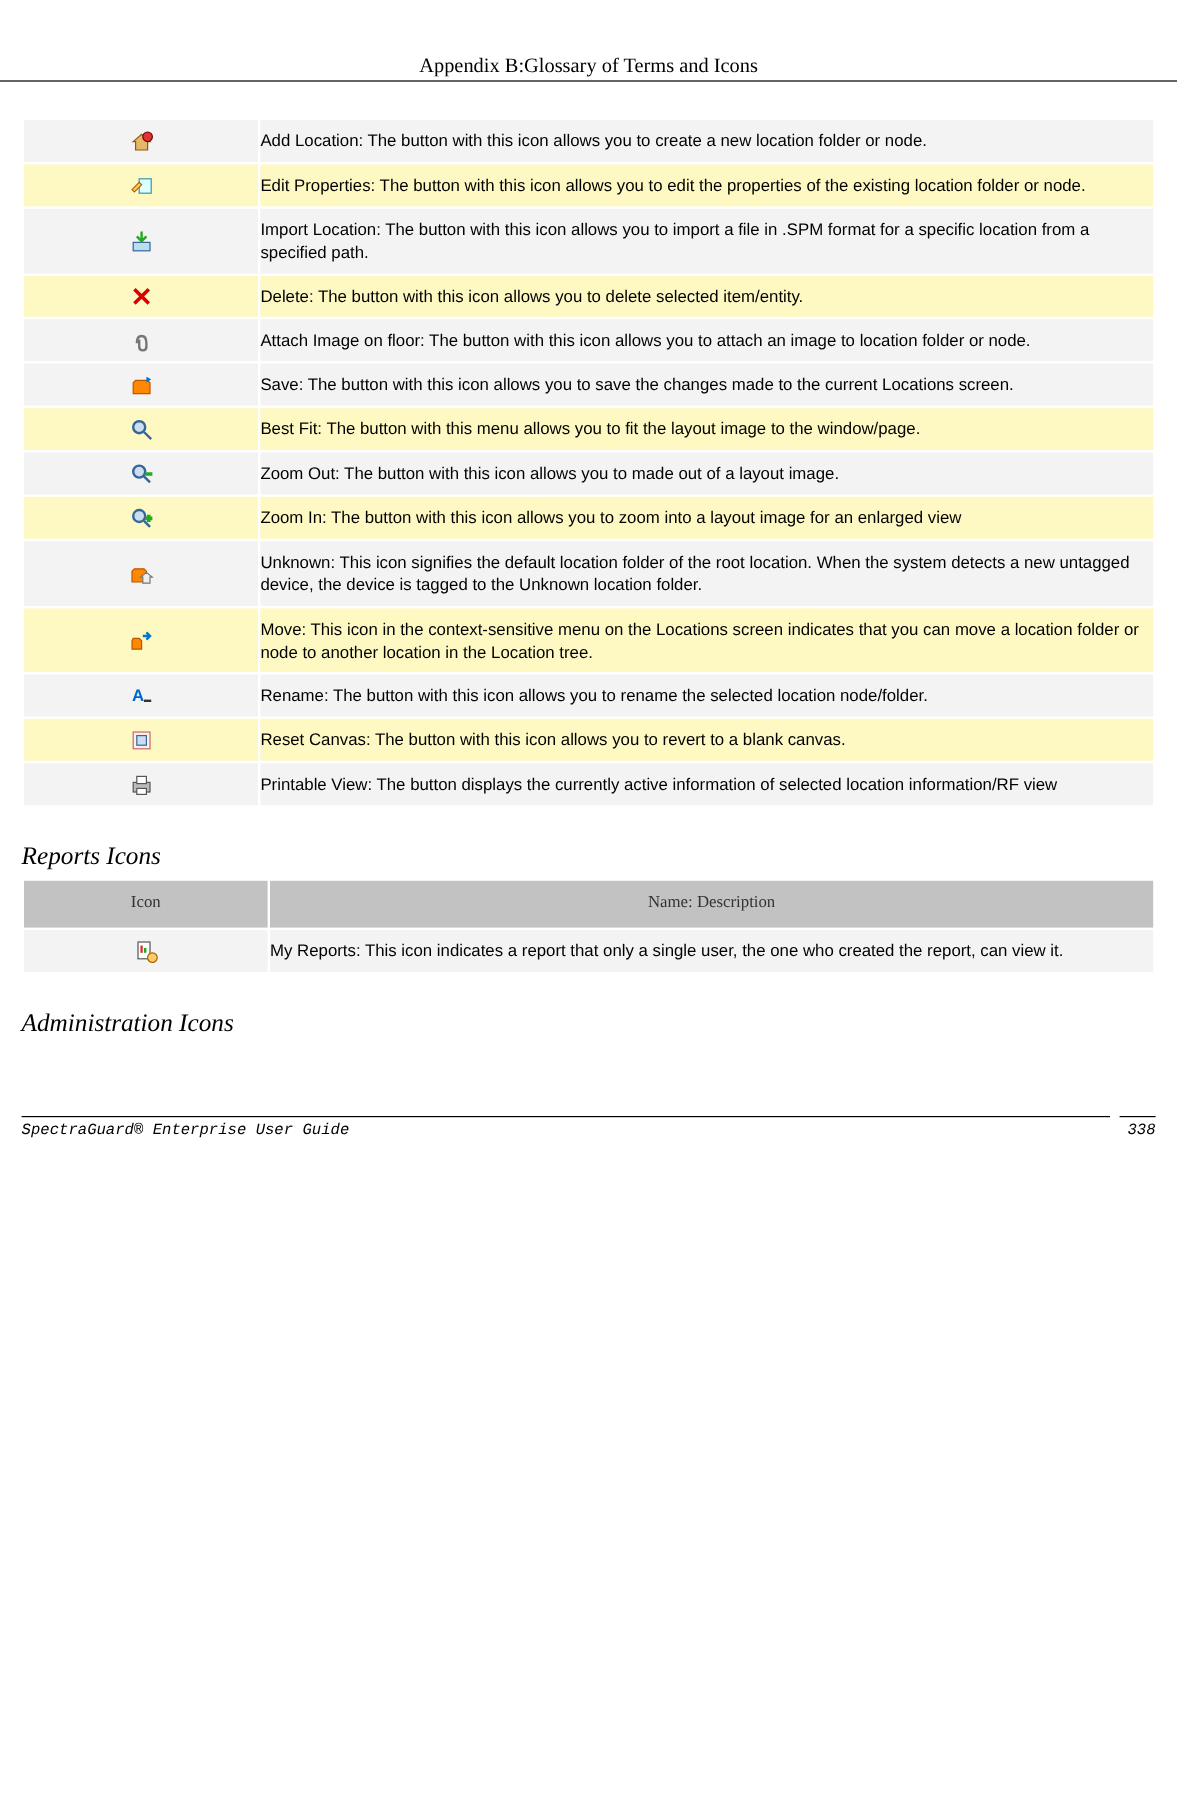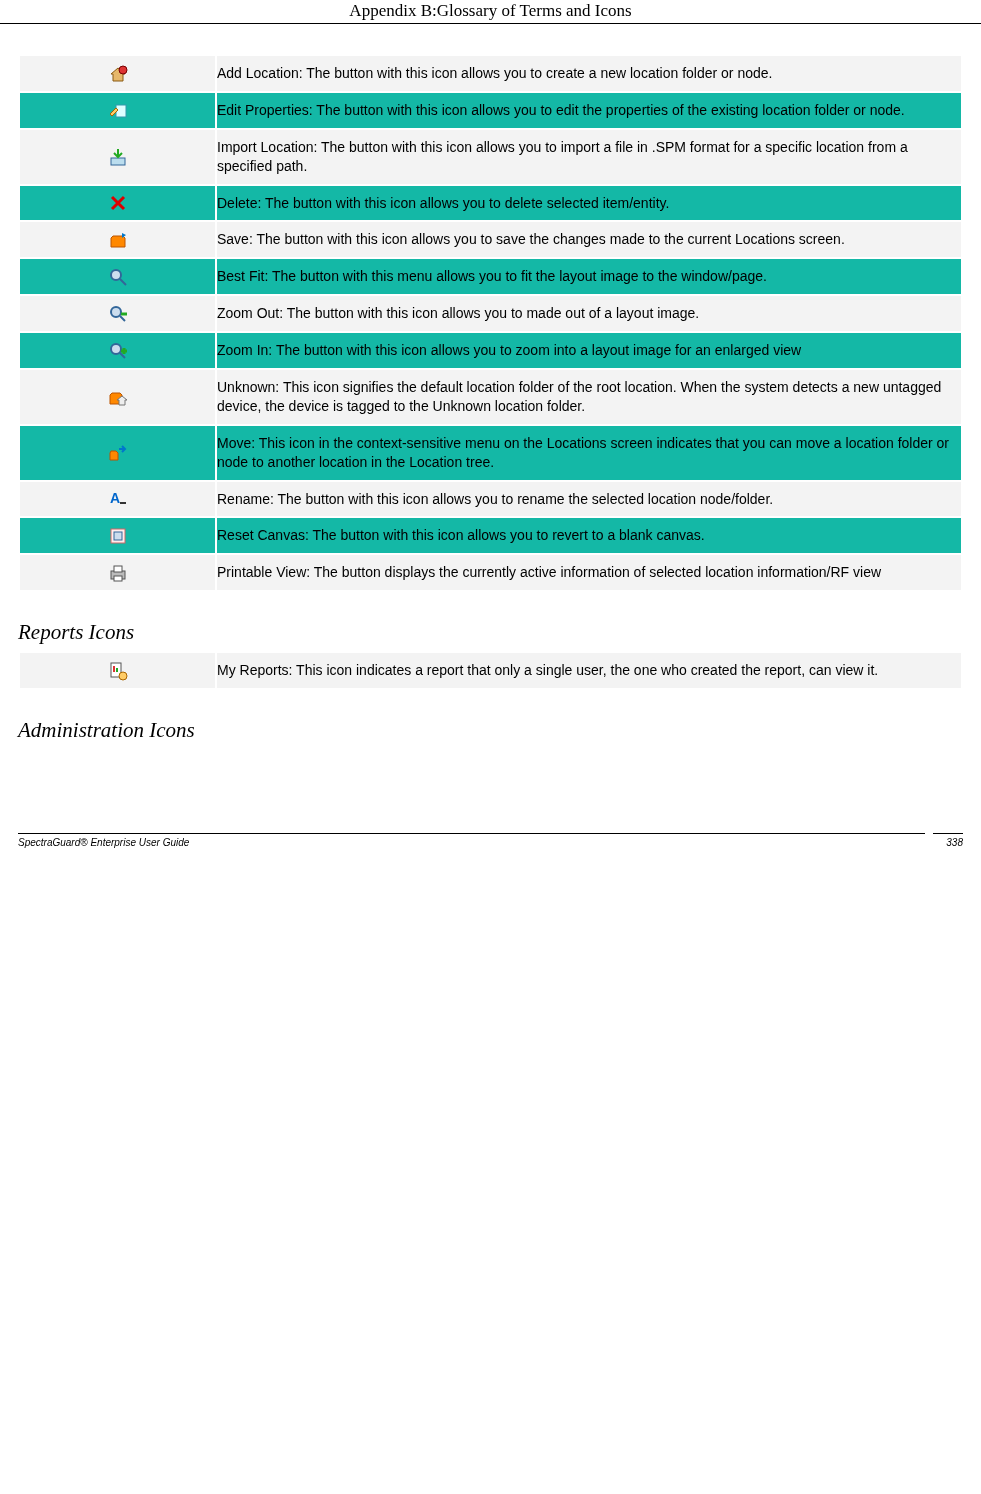--- a/index.html
+++ b/index.html
@@ -11,20 +11,21 @@
     width: 981px;
   }
   .page {
     padding: 0 18px 20px 18px;
   }
   .header-title {
     font-family: "Palatino Linotype", "Book Antiqua", Palatino, serif;
     font-size: 17px;
     text-align: center;
     padding: 1px 0 2px 0;
+    margin-top: 44px;
   }
   .header-rule {
     border: none;
     border-top: 1px solid #000;
     margin: 0 0 30px 0;
   }
   table.icon-table {
     width: 100%;
     border-collapse: collapse;
     border-spacing: 0;
@@ -38,21 +39,21 @@
   }
   td.icon-cell {
     width: 195px;
     text-align: center;
     padding: 6px 0;
   }
   td.desc-cell {
     padding: 8px 2px 8px 0;
   }
   tr.odd td { background: #f3f3f3; }
-  tr.even td { background: #14b8a6; }
+  tr.even td { background: #fef9c3; }
   td.head-cell {
     background: #c2c2c2;
     font-family: "Palatino Linotype", "Book Antiqua", Palatino, serif;
     font-size: 16px;
     text-align: center;
     padding: 10px 4px;
     color: #333;
   }
   .section-heading {
     font-family: "Palatino Linotype", "Book Antiqua", Palatino, serif;
@@ -63,24 +64,24 @@
   }
   .icon-slot {
     display: inline-block;
     width: 20px;
     height: 20px;
     position: relative;
     vertical-align: middle;
   }
   .footer {
     position: relative;
-    margin-top: 86px;
-    font-family: Liberation Sans, sans-serif;
+    margin-top: 61px;
+    font-family: Liberation Mono, monospace;
     font-style: italic;
-    font-size: 10px;
+    font-size: 13px;
     padding-top: 4px;
   }
   .footer .hr-wrap { display:flex; }
   .footer hr.left {
     border:none; border-top:1px solid #000; flex:1; margin:0;
   }
   .footer hr.right {
     border:none; border-top:1px solid #000; width:30px; margin:0 0 0 8px;
   }
   .footer .row {
@@ -119,20 +120,26 @@
           <td class="desc-cell">Import Location: The button with this icon allows you to import a file in .SPM format for a specific location from a specified path.</td>
         </tr>
 <tr class="even">
           <td class="icon-cell"><span class="icon-slot"><svg viewBox="0 0 20 20">
                 <path d="M4 4 L16 16 M16 4 L4 16" stroke="#d00" stroke-width="3"></path>
               </svg></span></td>
           <td class="desc-cell">Delete: The button with this icon allows you to delete selected item/entity.</td>
         </tr>
 <tr class="odd">
           <td class="icon-cell"><span class="icon-slot"><svg viewBox="0 0 20 20">
+                <path d="M6 12 Q6 6 10 6 Q14 6 14 12 L14 15 Q14 18 11 18 Q8 18 8 15 L8 9" fill="none" stroke="#777" stroke-width="2"></path>
+              </svg></span></td>
+          <td class="desc-cell">Attach Image on floor: The button with this icon allows you to attach an image to location folder or node.</td>
+        </tr>
+<tr class="odd">
+          <td class="icon-cell"><span class="icon-slot"><svg viewBox="0 0 20 20">
                 <path d="M3 8 L3 17 L17 17 L17 8 L15 6 L5 6 Z" fill="#f80" stroke="#b50"></path>
                 <path d="M14 3 L14 8 L18 5 Z" fill="#07c"></path>
               </svg></span></td>
           <td class="desc-cell">Save: The button with this icon allows you to save the changes made to the current Locations screen.</td>
         </tr>
 <tr class="even">
           <td class="icon-cell"><span class="icon-slot"><svg viewBox="0 0 20 20">
                 <circle cx="8" cy="8" r="5" fill="#cde" stroke="#369" stroke-width="2"></circle>
                 <path d="M12 12 L18 18" stroke="#369" stroke-width="2"></path>
               </svg></span></td>
@@ -189,20 +196,24 @@
                 <rect x="6" y="13" width="8" height="5" fill="#fff" stroke="#555"></rect>
               </svg></span></td>
           <td class="desc-cell">Printable View: The button displays the currently active information of selected location information/RF view</td>
         </tr>
 </tbody>
 </table>
 
 <div class="section-heading">Reports Icons</div>
 <table class="icon-table">
 <tbody>
+<tr>
+  <td class="head-cell" style="width:195px;">Icon</td>
+  <td class="head-cell">Name: Description</td>
+</tr>
 <tr class="odd">
           <td class="icon-cell"><span class="icon-slot"><svg viewBox="0 0 20 20">
                 <rect x="3" y="2" width="10" height="14" fill="#fff" stroke="#555"></rect>
                 <rect x="5" y="5" width="2" height="6" fill="#d33"></rect>
                 <rect x="8" y="7" width="2" height="4" fill="#2a2"></rect>
                 <circle cx="15" cy="15" r="4" fill="#fc6" stroke="#a60"></circle>
               </svg></span></td>
           <td class="desc-cell">My Reports: This icon indicates a report that only a single user, the one who created the report, can view it.</td>
         </tr>
 </tbody>

